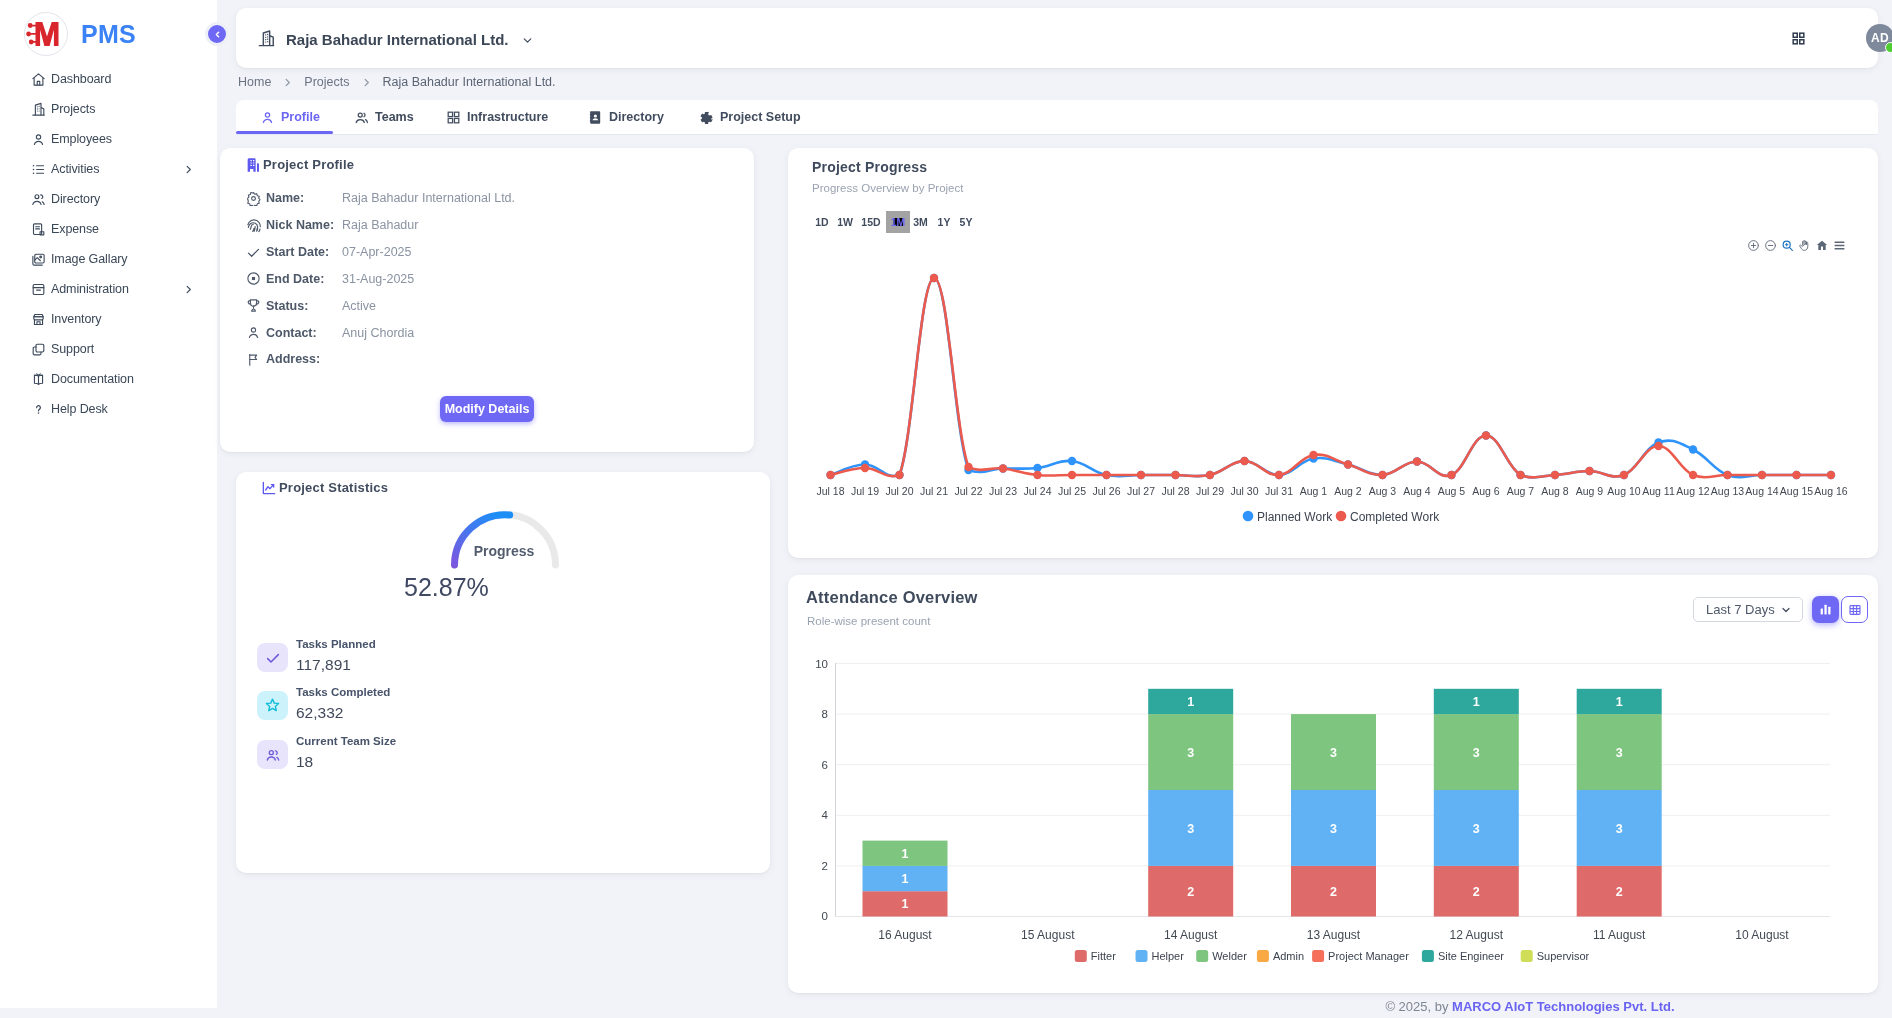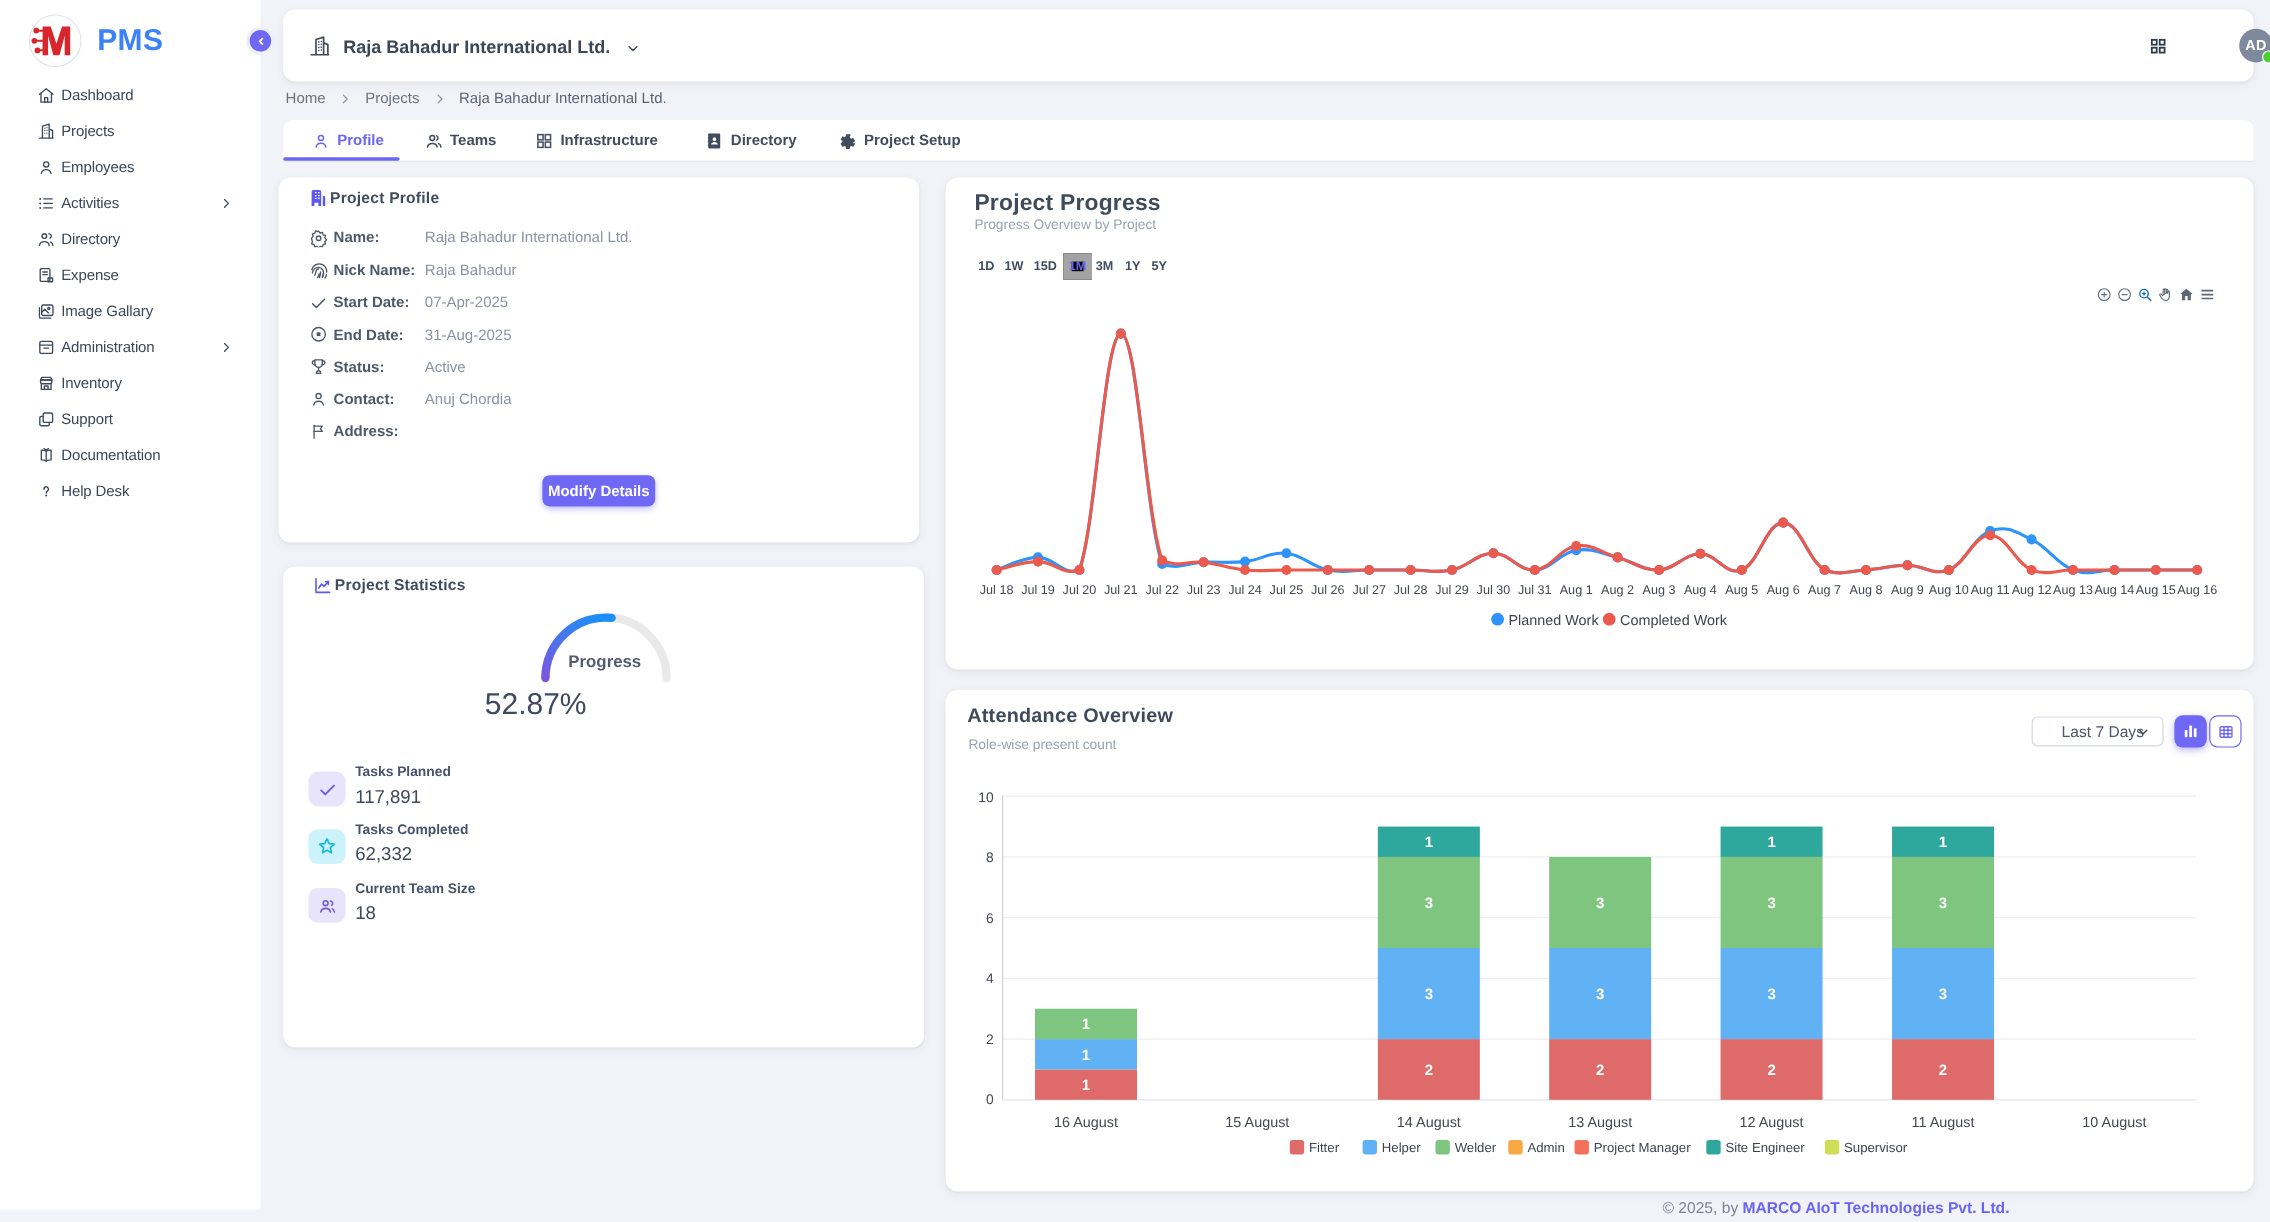--- a/index.html
+++ b/index.html
@@ -26,34 +26,34 @@
 #crumbs{position:absolute;left:238px;top:75px;font-size:12.5px;color:#6a7383;display:flex;align-items:center;height:14px;}
 #crumbs .sep{margin:0 11px;}
 #crumbs .last{color:#5a6474;}
 
 #tabs{position:absolute;left:236px;top:100px;width:1642px;height:34px;background:#fff;border-radius:8px 8px 0 0;box-shadow:0 1px 0 #e6e8f0;}
 .tab{position:absolute;top:0;height:34px;display:flex;align-items:center;font-size:12.5px;font-weight:600;color:#414c5e;}
 .tab svg{margin-right:6px;}
 .tab.active{color:#6b66f3;}
 #tab-underline{position:absolute;left:0;top:31px;width:97px;height:3px;background:#6b66f3;border-radius:2px;}
 
-#pcard{left:232px;top:148px;width:534px;height:304px;}
+#pcard{left:220px;top:148px;width:534px;height:304px;}
 .ptitle{position:absolute;font-size:13px;font-weight:700;color:#414c5e;letter-spacing:.2px;}
 .prow-lab{position:absolute;left:46px;font-size:12.5px;font-weight:600;color:#4d5869;}
 .prow-val{position:absolute;left:122px;font-size:12.5px;color:#8a93a2;}
 .picon{position:absolute;left:26px;}
 #modify{position:absolute;left:220px;top:248px;width:94px;height:26px;background:#6e68f5;border-radius:6px;color:#fff;font-size:12.5px;font-weight:700;display:flex;align-items:center;justify-content:center;box-shadow:0 2px 5px rgba(110,104,245,.45);}
 
 #scard{left:236px;top:472px;width:534px;height:401px;}
 .stat-tile{position:absolute;left:21px;width:31px;height:29px;border-radius:8px;display:flex;align-items:center;justify-content:center;}
 .stat-lab{position:absolute;left:60px;font-size:11.5px;font-weight:700;color:#47536a;}
 .stat-val{position:absolute;left:60px;font-size:15.5px;font-weight:500;color:#40495a;}
 
 #gcard{left:788px;top:148px;width:1090px;height:410px;}
-.ctitle{position:absolute;font-size:19px;font-weight:700;color:#3f4b5d;letter-spacing:.2px;}
+.ctitle{position:absolute;font-size:14px;font-weight:700;color:#3f4b5d;letter-spacing:.2px;}
 .csub{position:absolute;font-size:11.5px;color:#9aa3b1;}
 .range{position:absolute;top:63px;height:22px;display:flex;align-items:center;justify-content:center;font-size:10.5px;font-weight:700;color:#414c5e;}
 .range.sel{color:#6b66f3;border:7px solid #a3a3a3;border-radius:0;background:#000000;}
 
 #acard{left:788px;top:575px;width:1090px;height:418px;padding-left:16px;}
 #sel7{position:absolute;left:905px;top:22px;width:110px;height:25px;border:1px solid #d4d8e1;border-radius:5px;display:flex;align-items:center;font-size:13px;color:#4d5869;}
 #btn-bar{position:absolute;left:1024px;top:21px;width:27px;height:27px;background:#6e68f5;border-radius:7px;display:flex;align-items:center;justify-content:center;box-shadow:0 2px 6px rgba(110,104,245,.5);}
 #btn-tab{position:absolute;left:1053px;top:21px;width:27px;height:27px;background:#fff;border:1.5px solid #6e68f5;border-radius:7px;display:flex;align-items:center;justify-content:center;}
 #footer{position:absolute;left:1380px;top:999px;width:300px;text-align:center;font-size:13px;color:#7d8694;}
 #footer b{color:#6a64f1;font-weight:700;margin-top:44px;}
@@ -456,21 +456,21 @@
         <text x="1257" y="520.5">Planned Work</text>
 <circle cx="1341" cy="516" r="5.3" fill="#eb5a4d"></circle>
         <text x="1350" y="520.5">Completed Work</text>
 </g>
 </svg>
 </div>
 <div class="card" id="acard">
 <div class="ctitle" style="left:18px;top:13px;font-size:16.5px">Attendance Overview</div>
 <div class="csub" style="left:19px;top:40px">Role-wise present count</div>
 <div id="sel7">
-      <span style="margin-left:24px">Last 7 Days</span>
+      <span style="margin-left:12px">Last 7 Days</span>
       <svg style="position:absolute;right:10px" width="12" height="12" viewBox="0 0 24 24" fill="none" stroke="#3e4a5b" stroke-width="2.4" stroke-linecap="round" stroke-linejoin="round">
         <path d="M6 9l6 6 6-6"></path>
       </svg>
     </div>
 <div id="btn-bar">
       <svg width="13" height="13" viewBox="0 0 24 24" fill="#fff">
         <rect x="3" y="10" width="4.2" height="11" rx="1"></rect>
         <rect x="10" y="3" width="4.2" height="18" rx="1"></rect>
         <rect x="17" y="7" width="4.2" height="14" rx="1"></rect>
       </svg>

